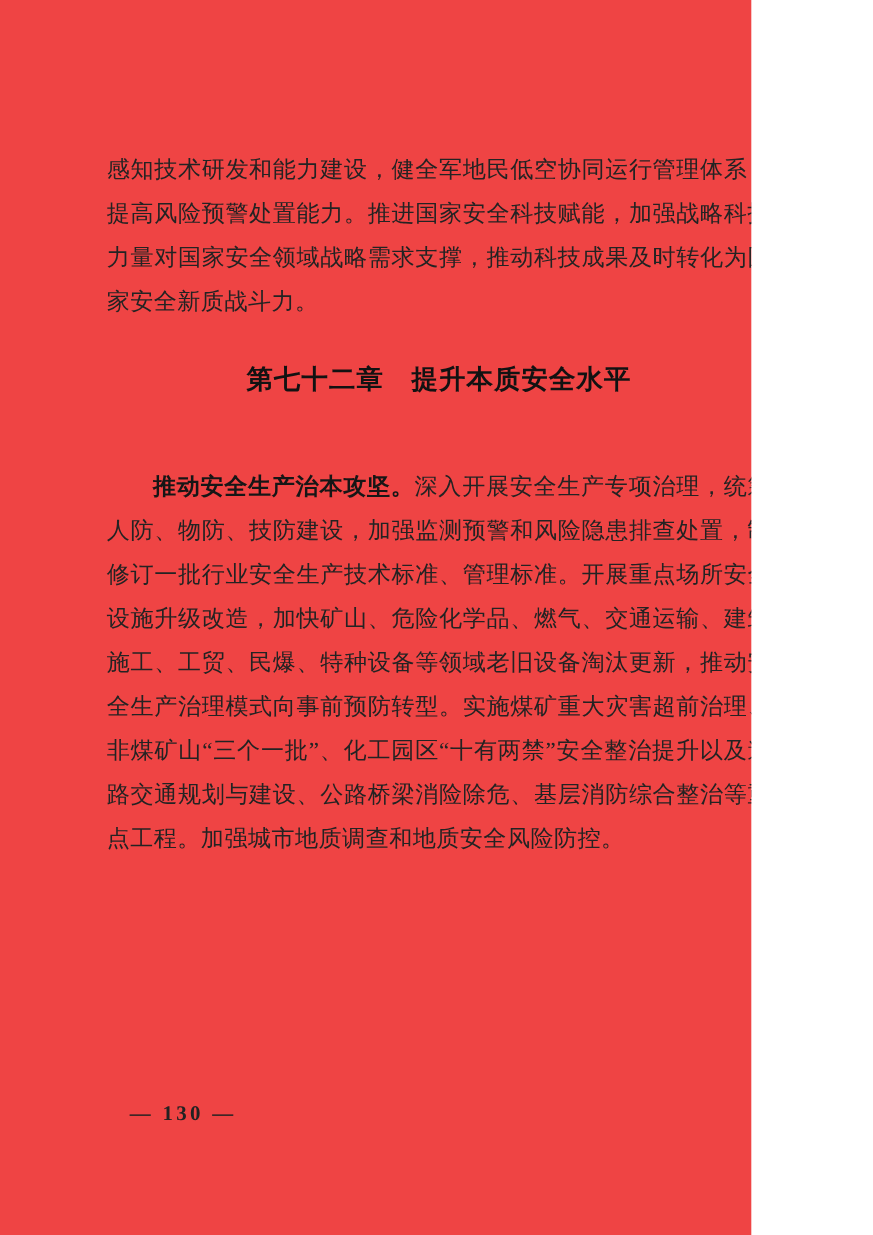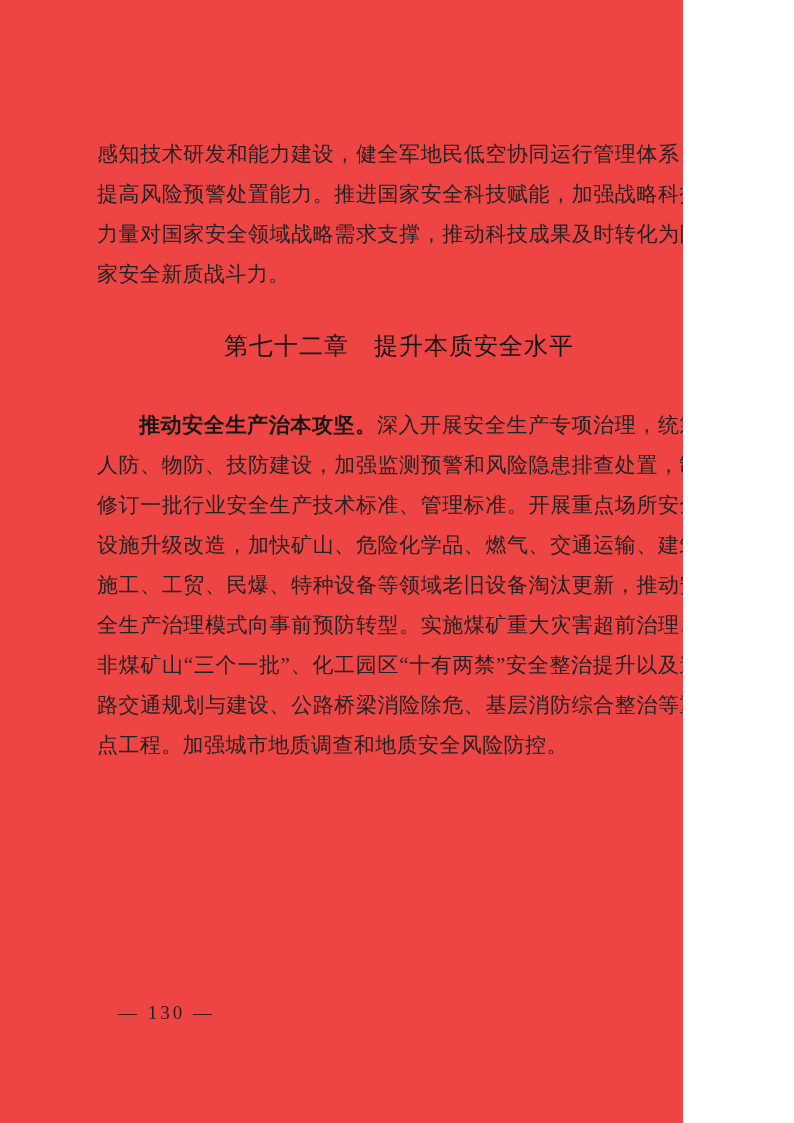--- a/index.html
+++ b/index.html
@@ -31,38 +31,39 @@
     color: #232323;
   }
   .para.indent {
     text-indent: 2em;
   }
   .lead {
     font-weight: 700;
     color: #161616;
   }
   .chapter-heading {
-    margin: 37px 0 44px 0;
+    margin: 37px 0 61px 0;
     font-family: "Liberation Sans", "DejaVu Sans", sans-serif;
     font-size: 24px;
-    font-weight: 400;
+    font-weight: 700;
     line-height: 30px;
     text-align: center;
     letter-spacing: 1px;
     color: #121212;
   }
   .page-number {
     position: absolute;
     left: 118px;
     top: 1001px;
     font-size: 19px;
     line-height: 24px;
     letter-spacing: 3px;
     color: #222222;
     font-family: "Liberation Serif", "DejaVu Serif", serif;
+    font-weight: bold;
   }
 </style>
 </head>
 <body>
 
 <div class="page">
   <div class="body-text">
 
     <p class="para">感知技术研发和能力建设，健全军地民低空协同运行管理体系，提高风险预警处置能力。推进国家安全科技赋能，加强战略科技力量对国家安全领域战略需求支撑，推动科技成果及时转化为国家安全新质战斗力。</p>
 

